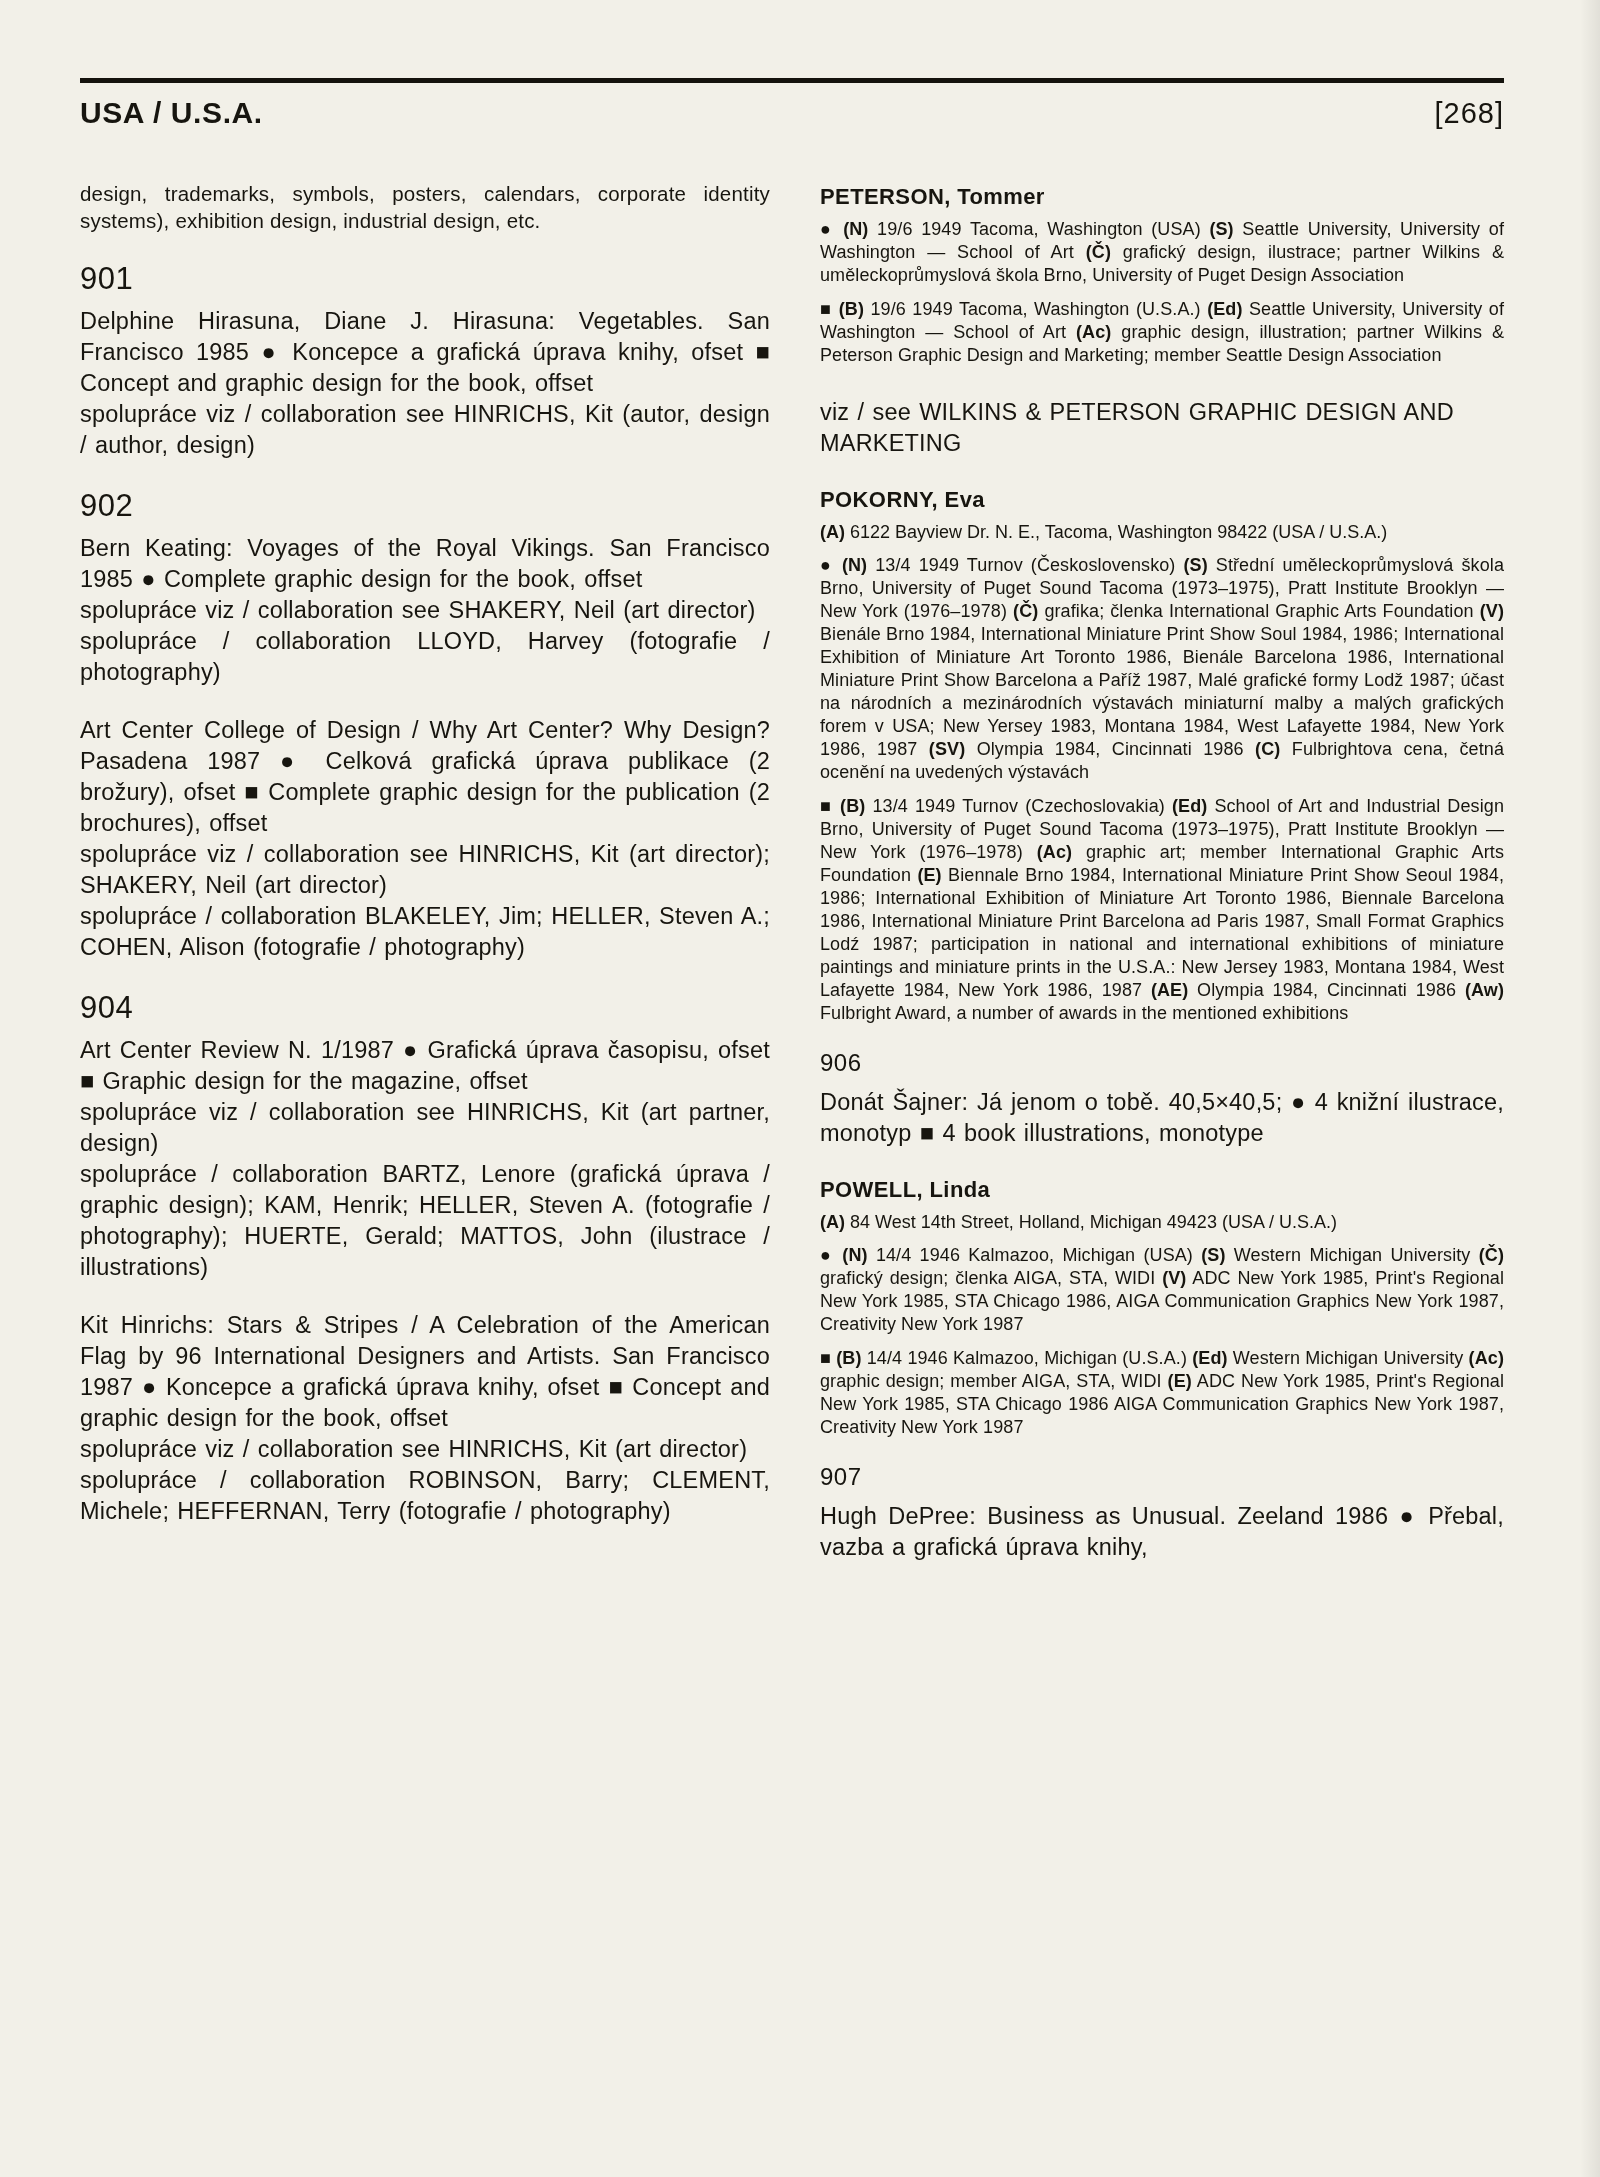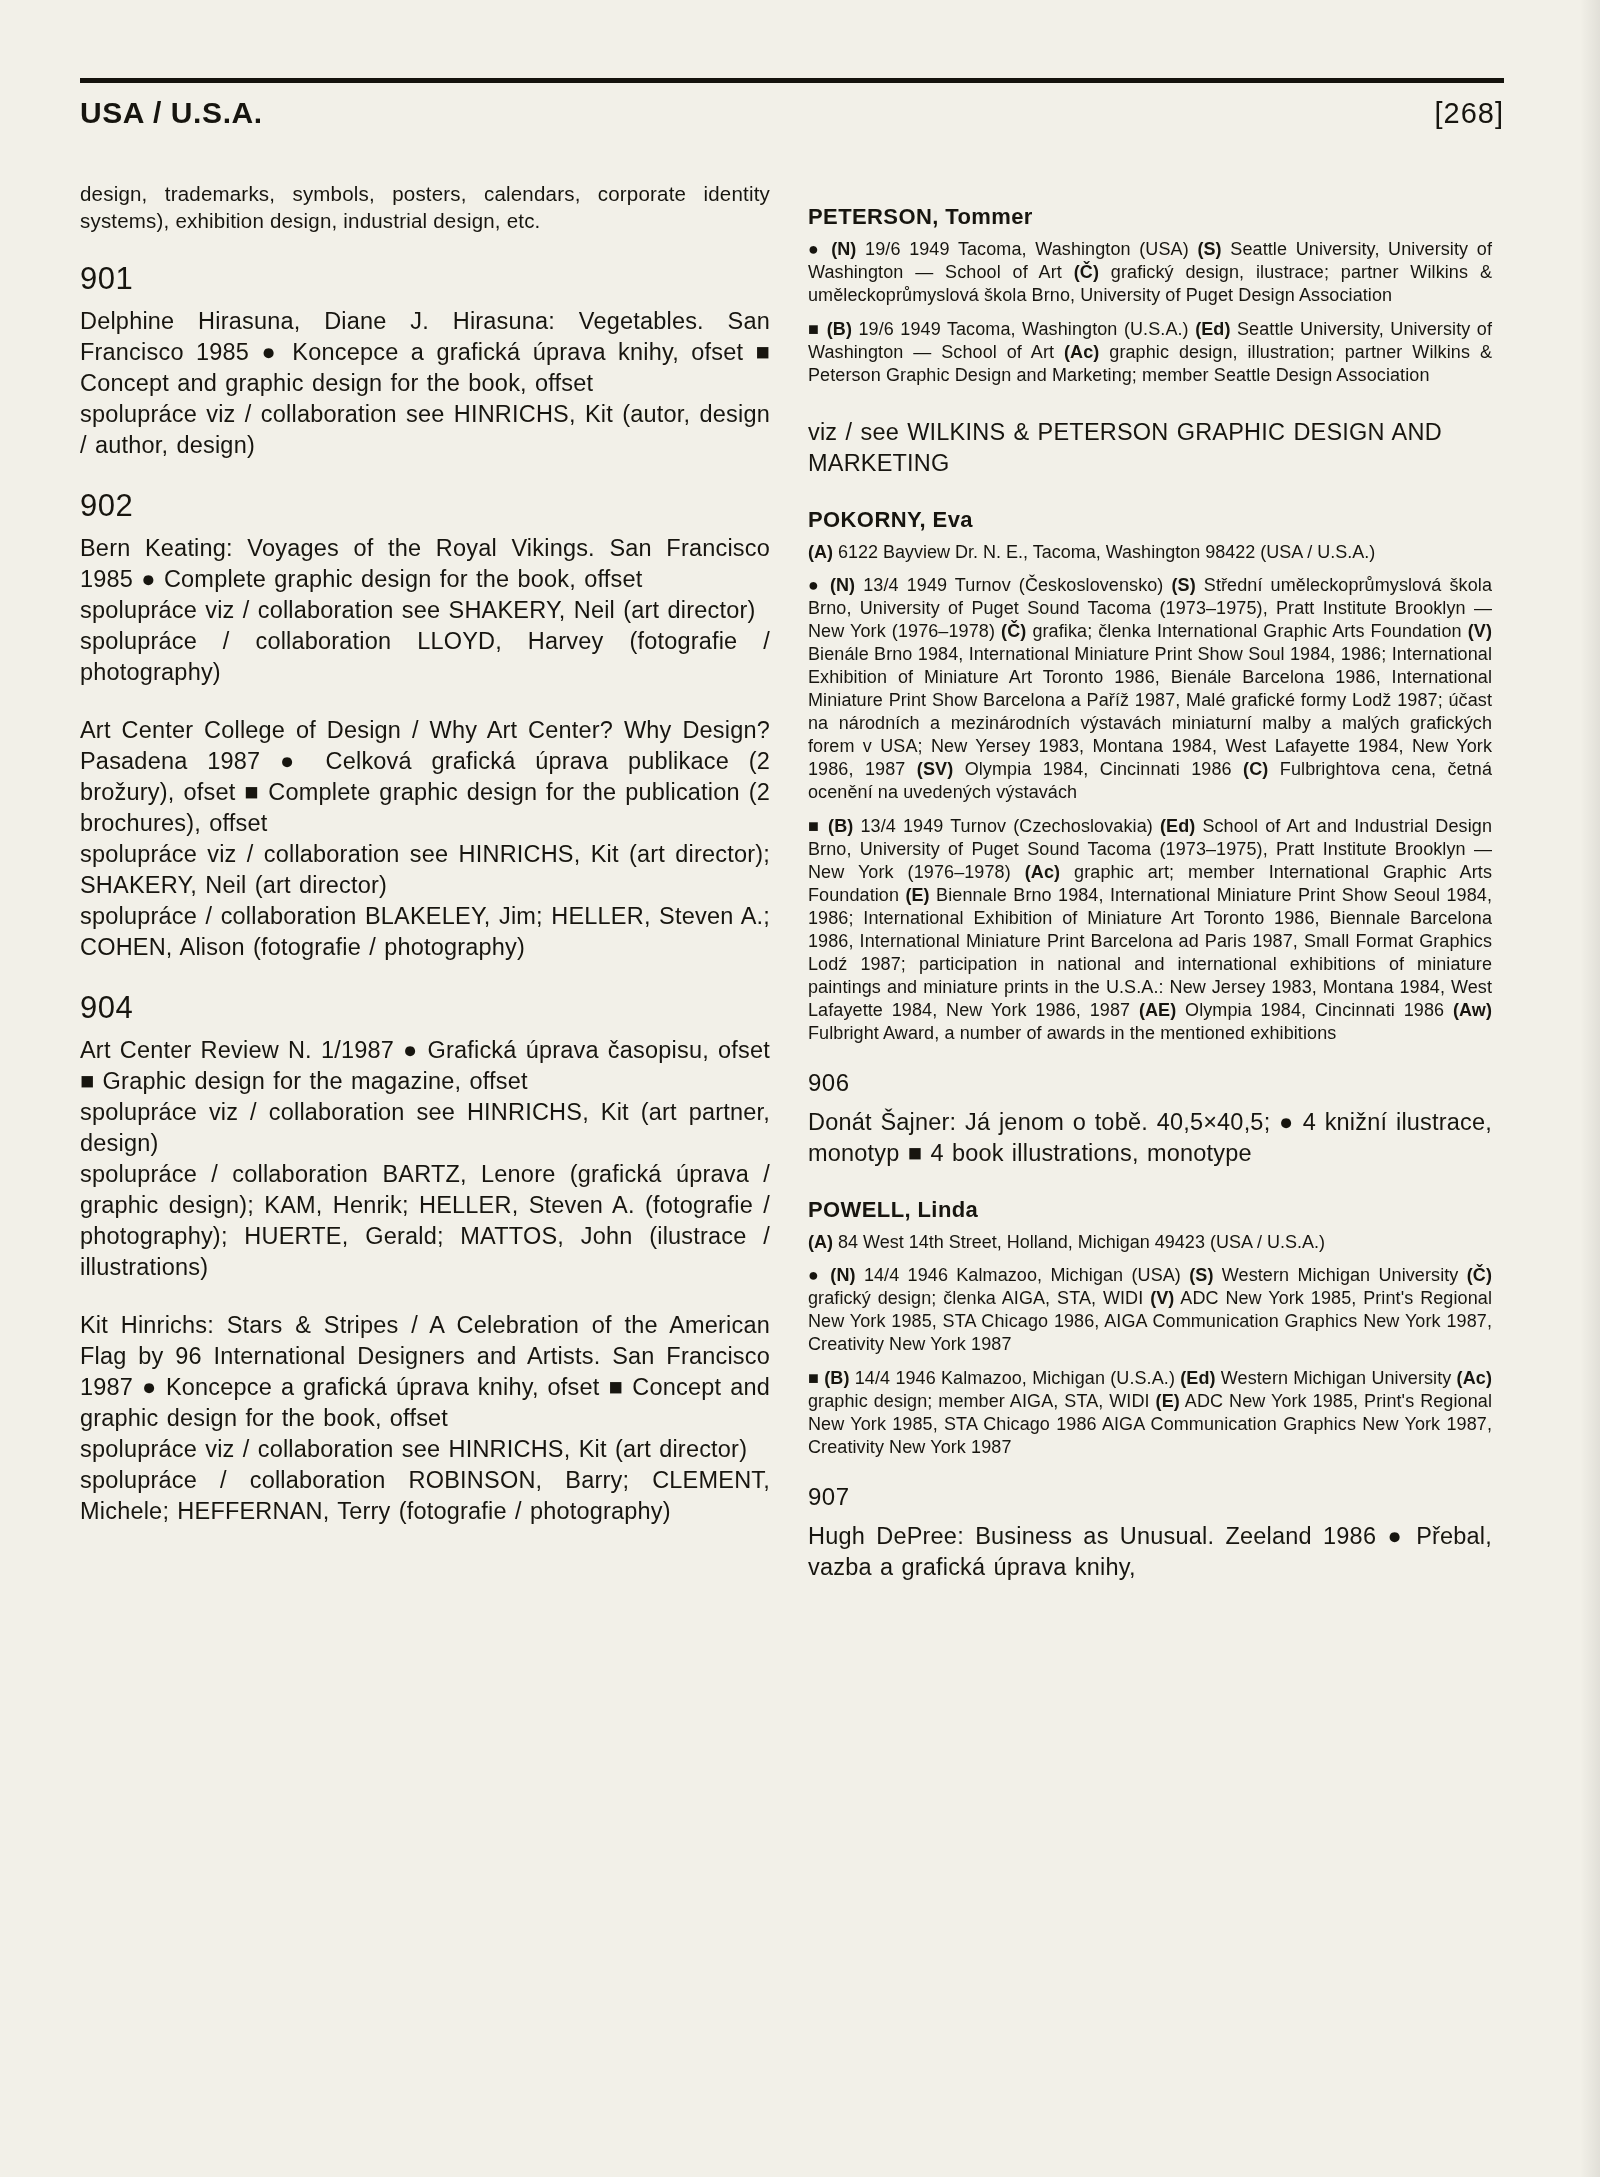--- a/index.html
+++ b/index.html
@@ -20,23 +20,23 @@
     pointer-events:none;
   }
   .top-rule { position:absolute; left:80px; right:96px; top:78px; height:5px; background:#15130d; }
   .page-header {
     display:flex; justify-content:space-between; align-items:flex-end;
     padding-top:96px;
   }
   .section-title { font-size:30px; font-weight:700; letter-spacing:0.6px; }
   .page-number { font-size:29px; font-weight:400; letter-spacing:1px; }
 
-  .columns { display:flex; gap:38px; margin-top:50px; }
+  .columns { display:flex; gap:50px; margin-top:50px; }
   .col-left { width:690px; }
-  .col-right { width:684px;margin-top:20px; }
+  .col-right { width:684px; }
 
   .intro { font-size:20.5px; line-height:27px; text-align:justify; letter-spacing:0.2px; }
 
   .entry { margin-top:27px; }
   .entry-number { font-size:31px; margin-bottom:9px; letter-spacing:0.5px; }
   .entry p, .r-entry-text, .crossref {
     font-size:23.5px; line-height:31px; text-align:justify;
     letter-spacing:0.2px; word-spacing:1.5px;
   }
 

